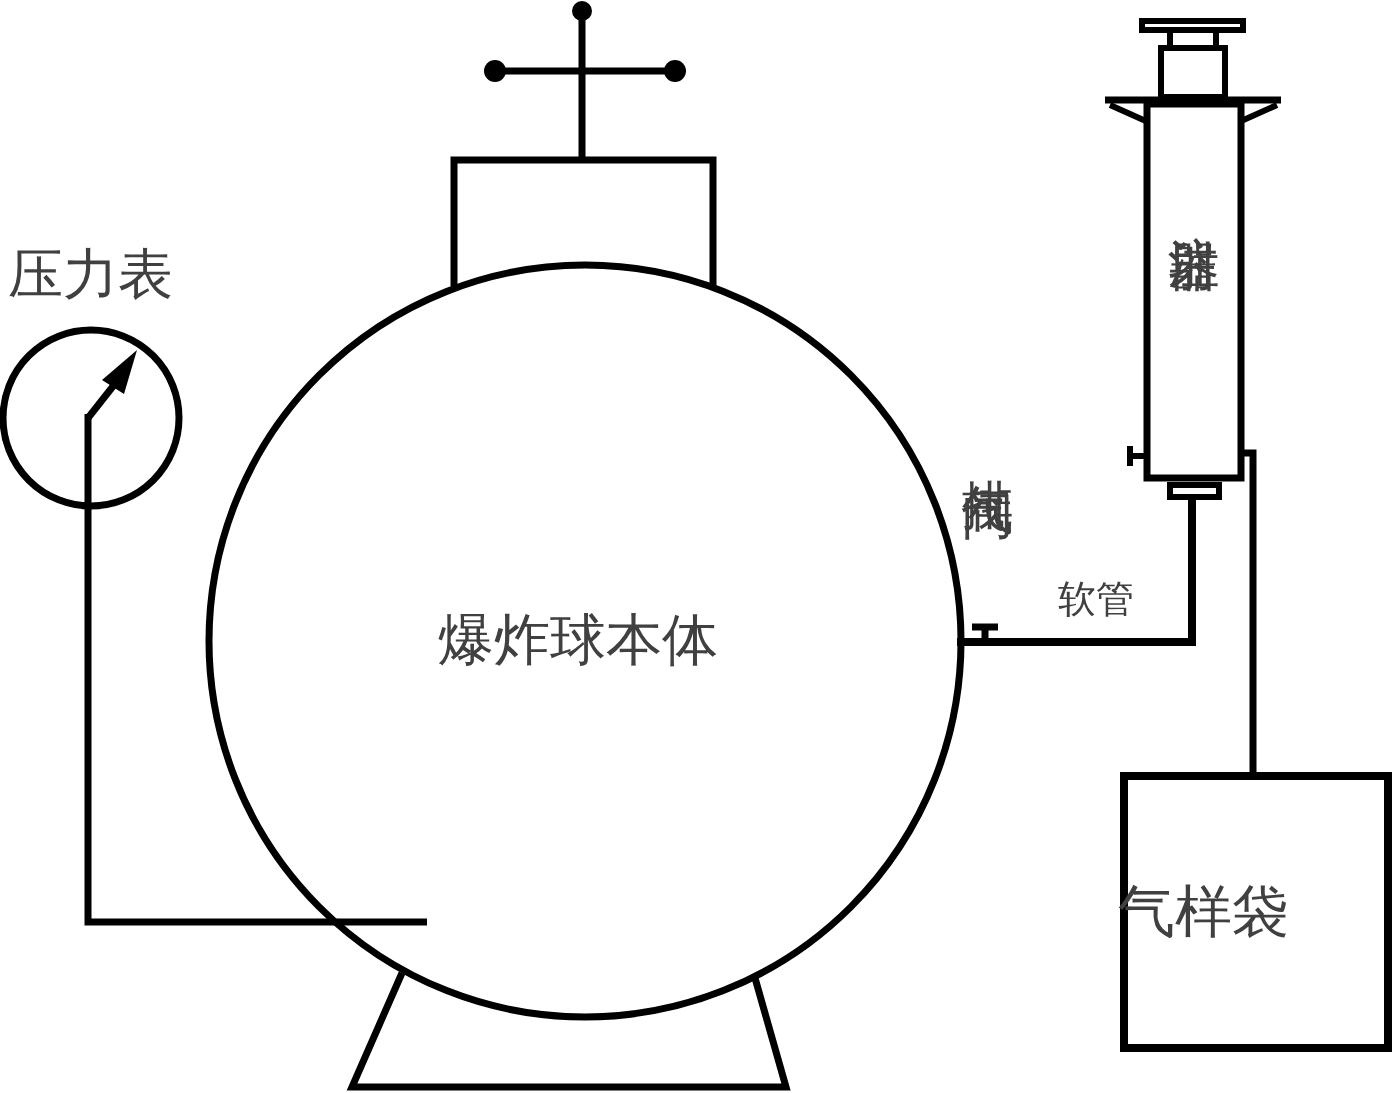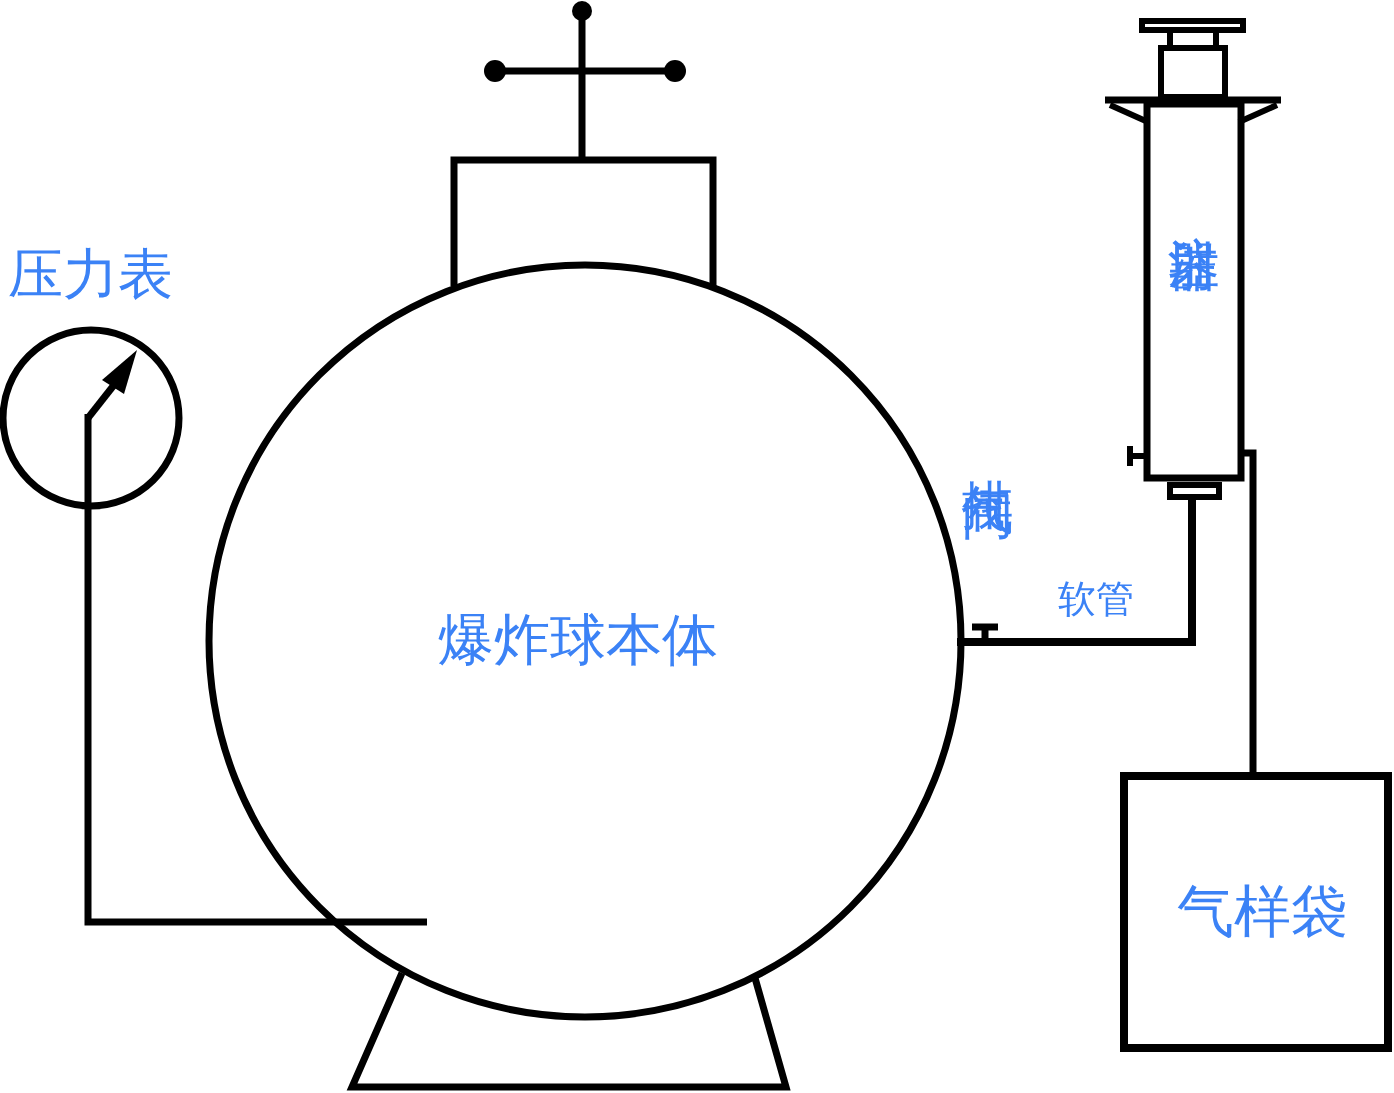--- a/index.html
+++ b/index.html
@@ -11,35 +11,35 @@
     font-family: "Liberation Serif", "DejaVu Serif", serif;
     overflow: hidden;
   }
   .canvas svg { position: absolute; left: 0; top: 0; }
   .ln   { fill: none; stroke: #000000; stroke-width: 7; stroke-linejoin: miter; }
   .ln6  { fill: none; stroke: #000000; stroke-width: 6; stroke-linejoin: miter; }
   .ln8  { fill: none; stroke: #000000; stroke-width: 8; stroke-linejoin: miter; }
   .fil  { fill: #000000; stroke: none; }
   .lbl {
     position: absolute;
-    color: #3b82f6;
+    color: #404040;
     line-height: 1;
     white-space: nowrap;
     user-select: none;
   }
   .vlbl {
     writing-mode: vertical-rl;
     text-orientation: upright;
   }
   .lbl-pressure { left: 8px;    top: 247px; font-size: 55px; }
   .lbl-sphere   { left: 438px;  top: 612px; font-size: 56px; }
   .lbl-exhaust  { left: 961px;  top: 438px; font-size: 52px; letter-spacing: 5px; }
   .lbl-hose     { left: 1058px; top: 580px; font-size: 38px; }
   .lbl-syringe  { left: 1167px; top: 194px; font-size: 52px; letter-spacing: 4px; }
-  .lbl-gasbag   { left: 1177px; top: 883px; font-size: 57px; }
+  .lbl-gasbag   { left: 1118px; top: 883px; font-size: 57px; }
 </style>
 </head>
 <body>
 
 <div class="canvas">
 
   <svg width="1394" height="1093" viewBox="0 0 1394 1093">
 
     <g>
       <circle class="ln" cx="585" cy="641" r="376"></circle>

